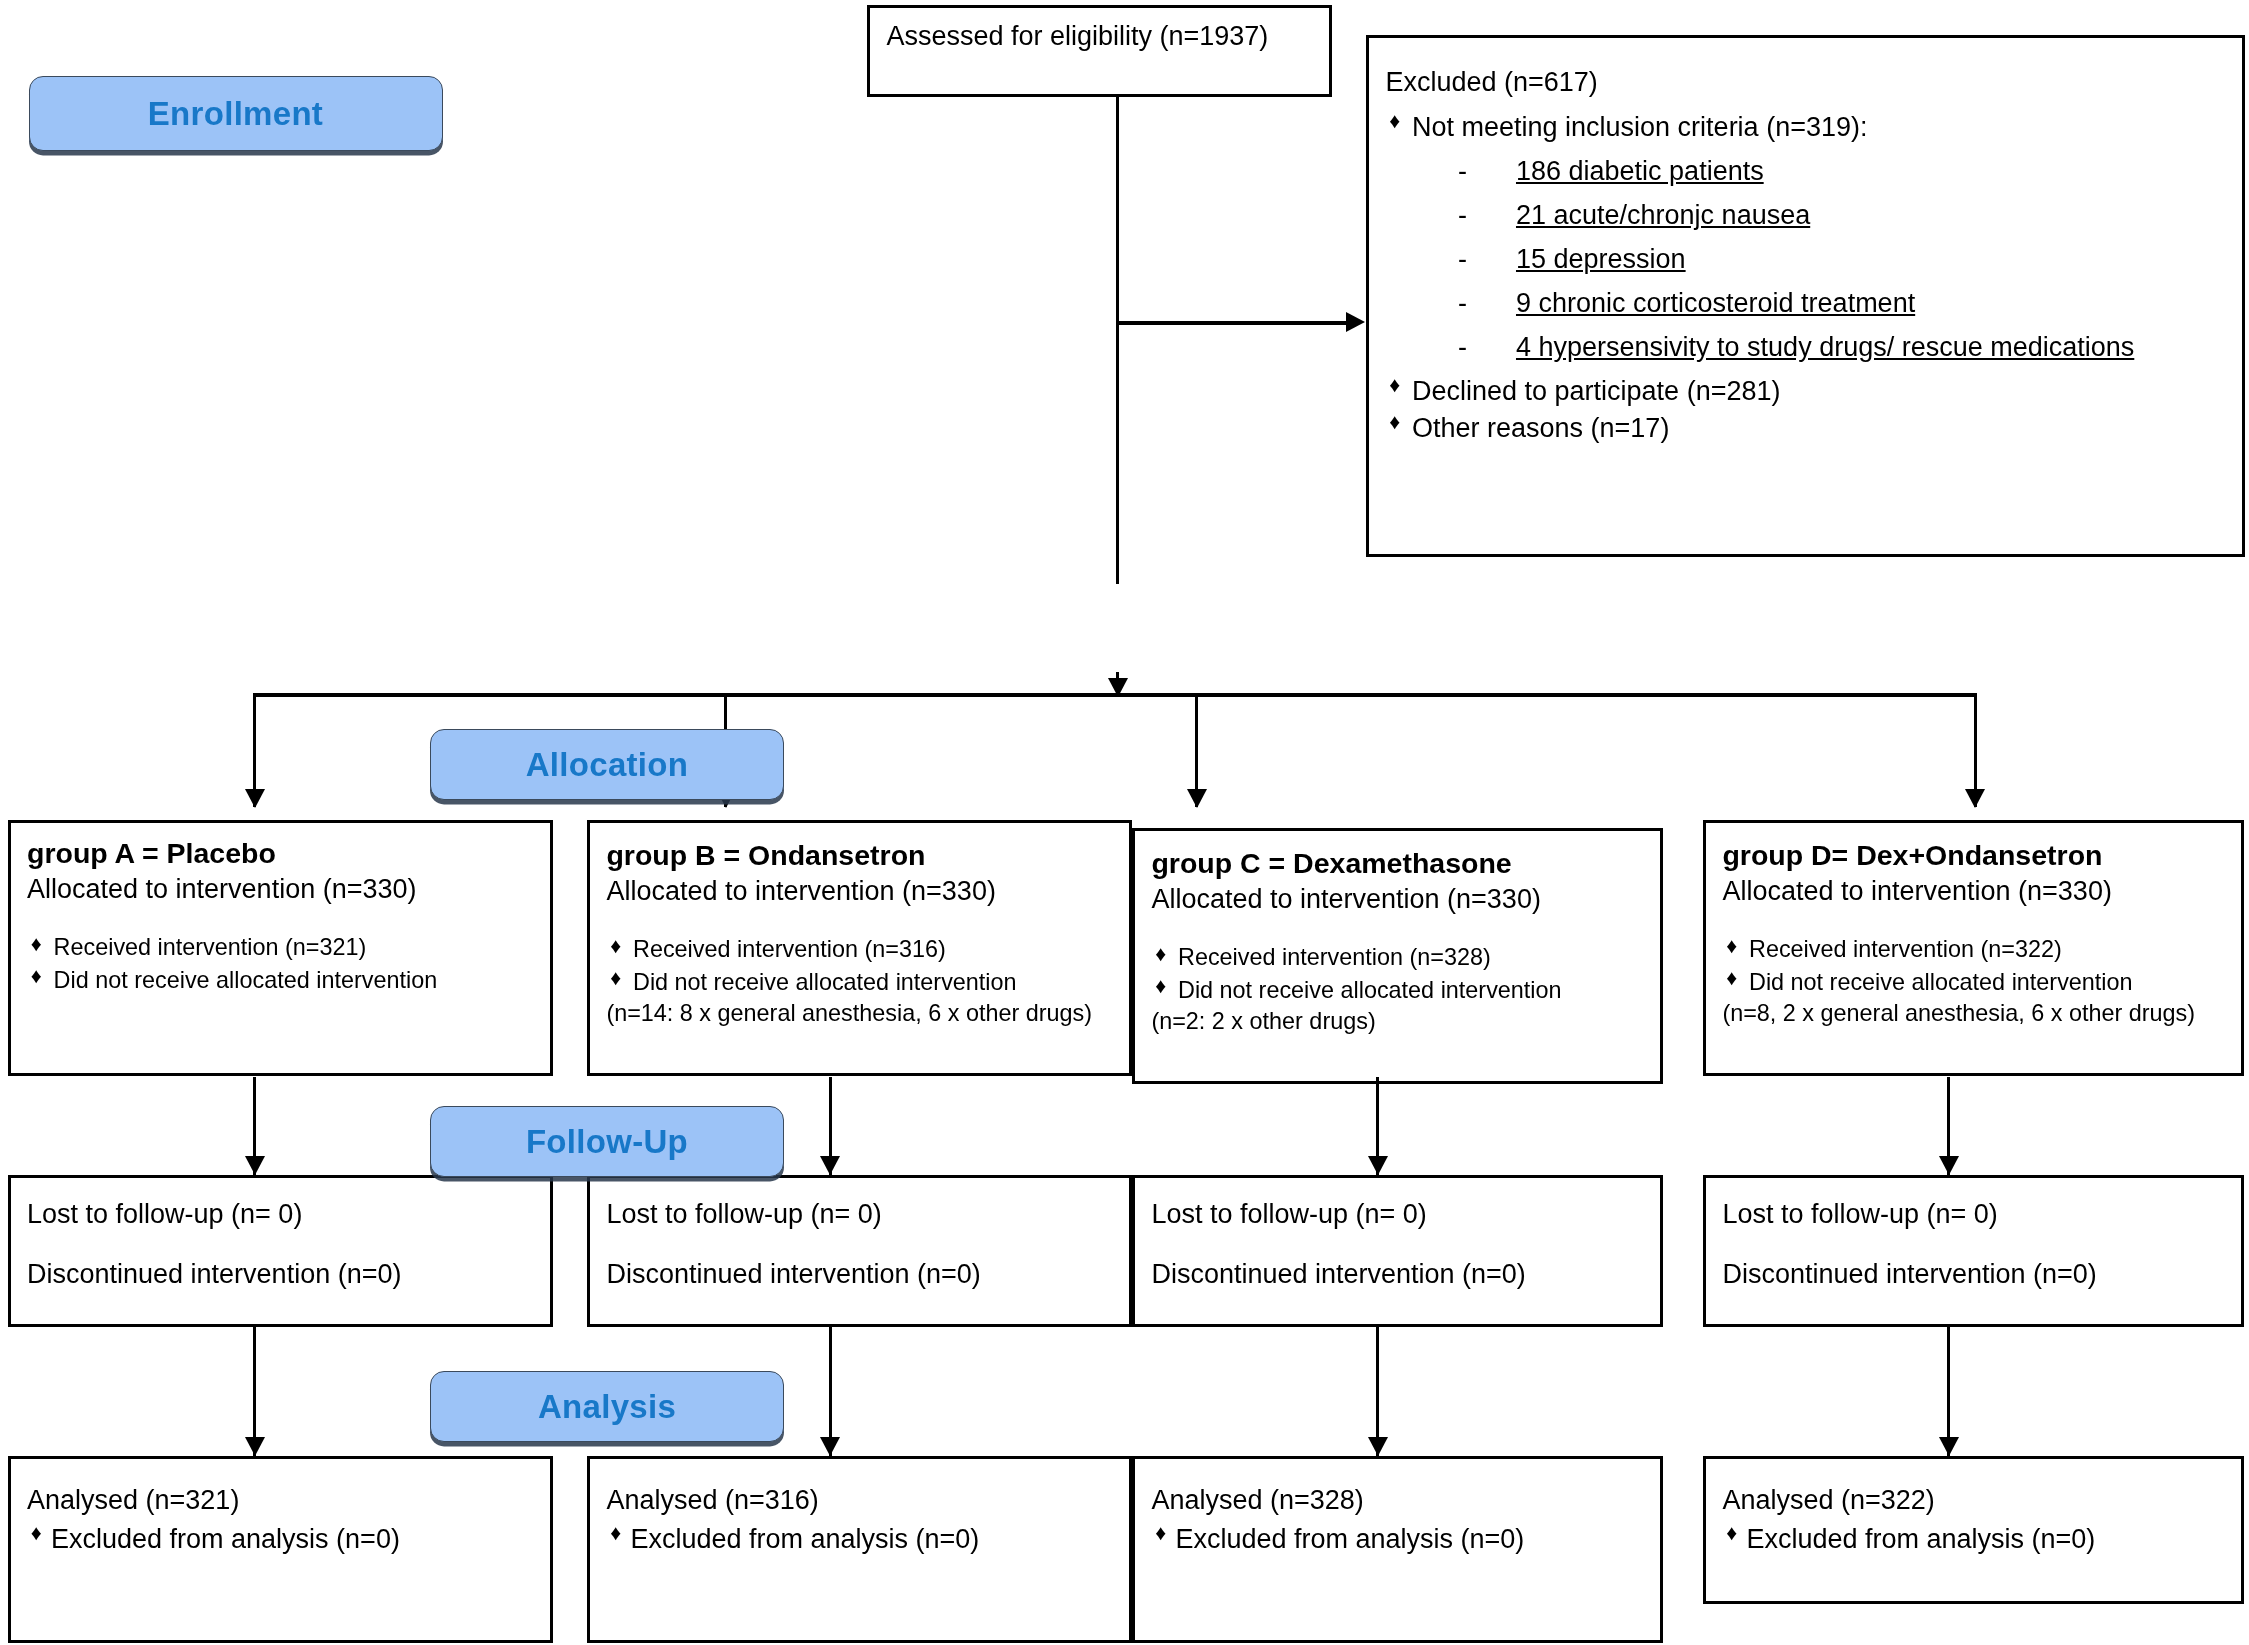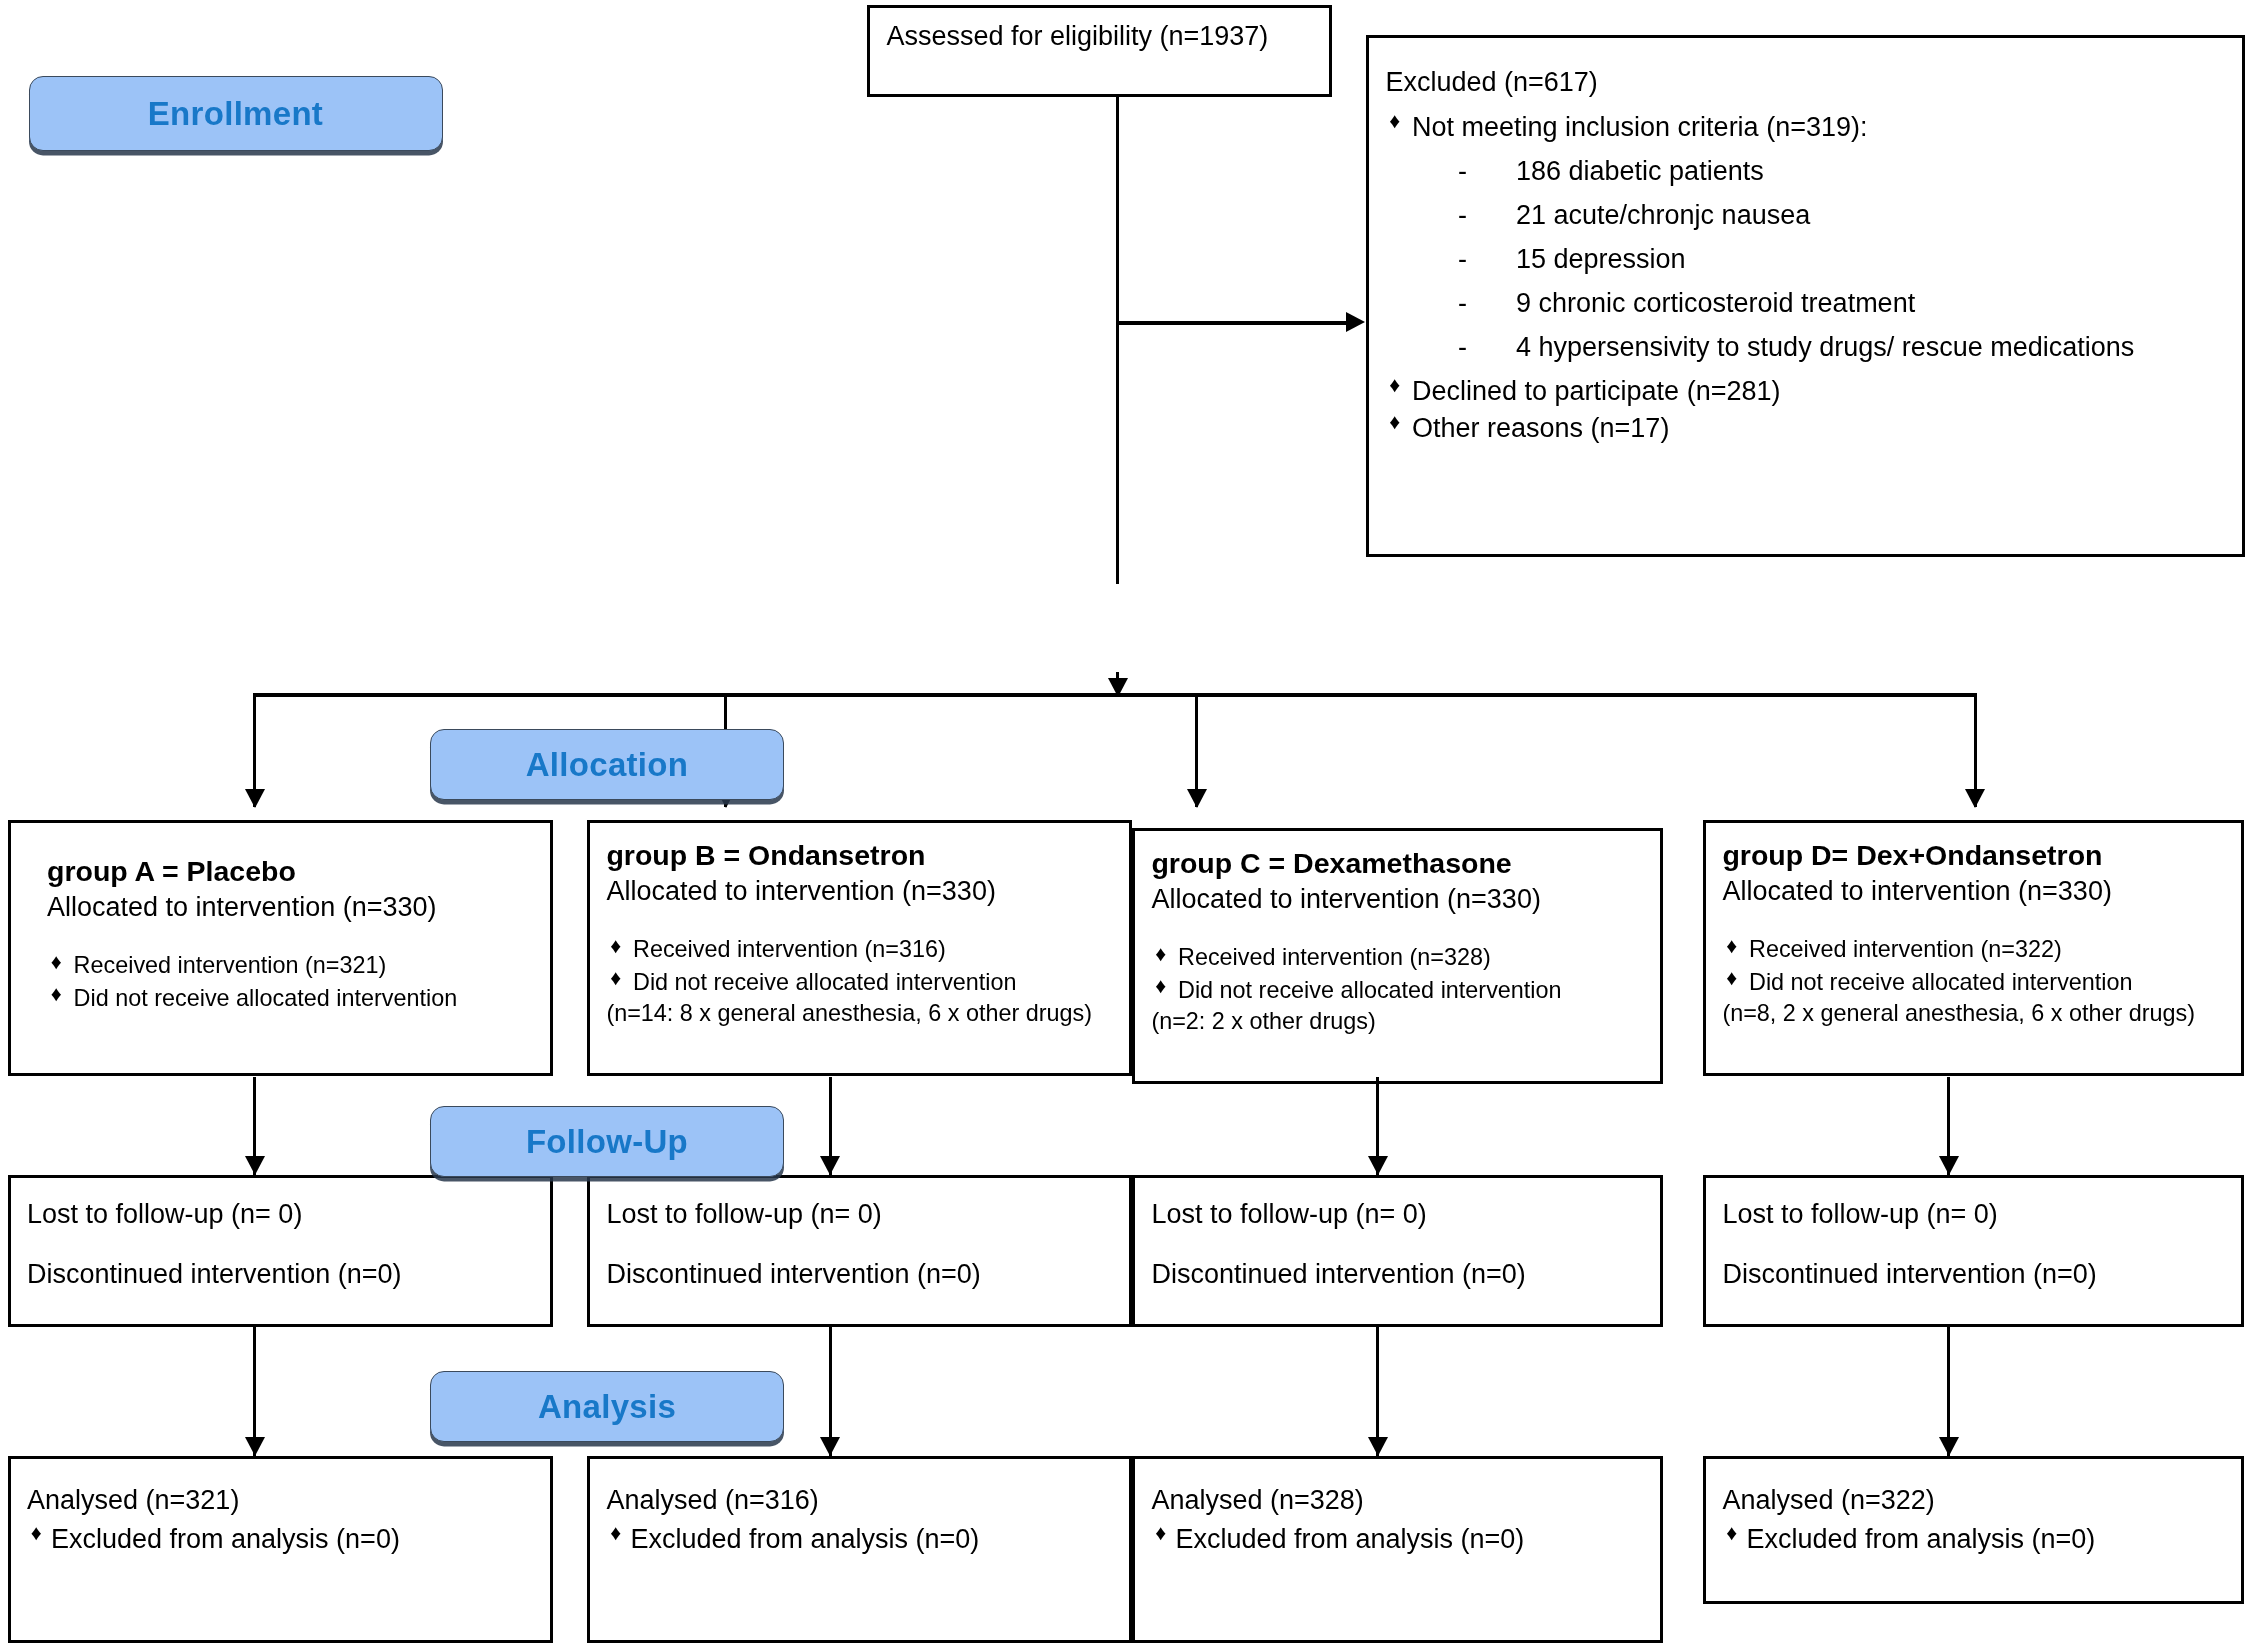--- a/index.html
+++ b/index.html
@@ -47,20 +47,21 @@
     position:absolute;
     left:3.8px;
     top:-1.9px;
     font-size:21.5px;
     line-height:1.25;
   }
   ul.dash{
     list-style:none;
     margin:0 0 0 0;
     padding:0 0 0 46px;
+    text-decoration:underline;
   }
   ul.dash > li{
     position:relative;
     padding-left:58px;
     margin:8.9px 0;
   }
   ul.dash > li::before{
     content:"-";
     position:absolute;
     left:0;
@@ -159,21 +160,21 @@
   <div class="arrow-down" style="left:1187px;top:789px;"></div>
 
   <div class="vline" style="left:1974px;top:693px;height:114px;"></div>
   <div class="arrow-down" style="left:1965px;top:789px;"></div>
 
   <div class="badge" style="left:430px;top:729px;width:354px;height:71px;">
     <span>Allocation</span>
   </div>
 
   <div class="box" style="left:7.6px;top:820px;width:545px;height:256px;">
-    <div class="box-inner" style="padding-top:30px;margin-left:20px;">
+    <div class="box-inner" style="padding-top:12px;">
       <div class="t-bold">group A = Placebo</div>
       <div class="t">Allocated to intervention (n=330)</div>
       <div class="gap"></div>
       <ul class="bul t-small">
         <li>Received intervention (n=321)</li>
         <li>
           <span>Did not receive allocated intervention</span>
         </li>
       </ul>
     </div>

